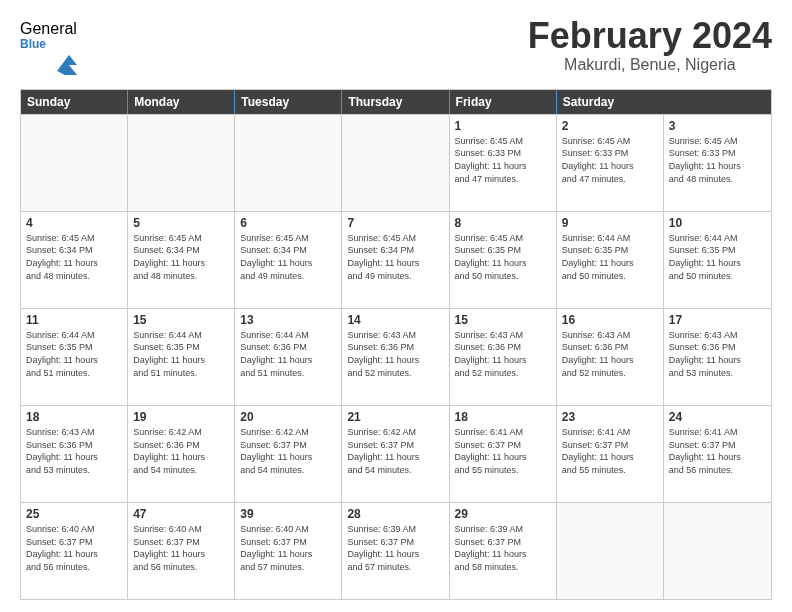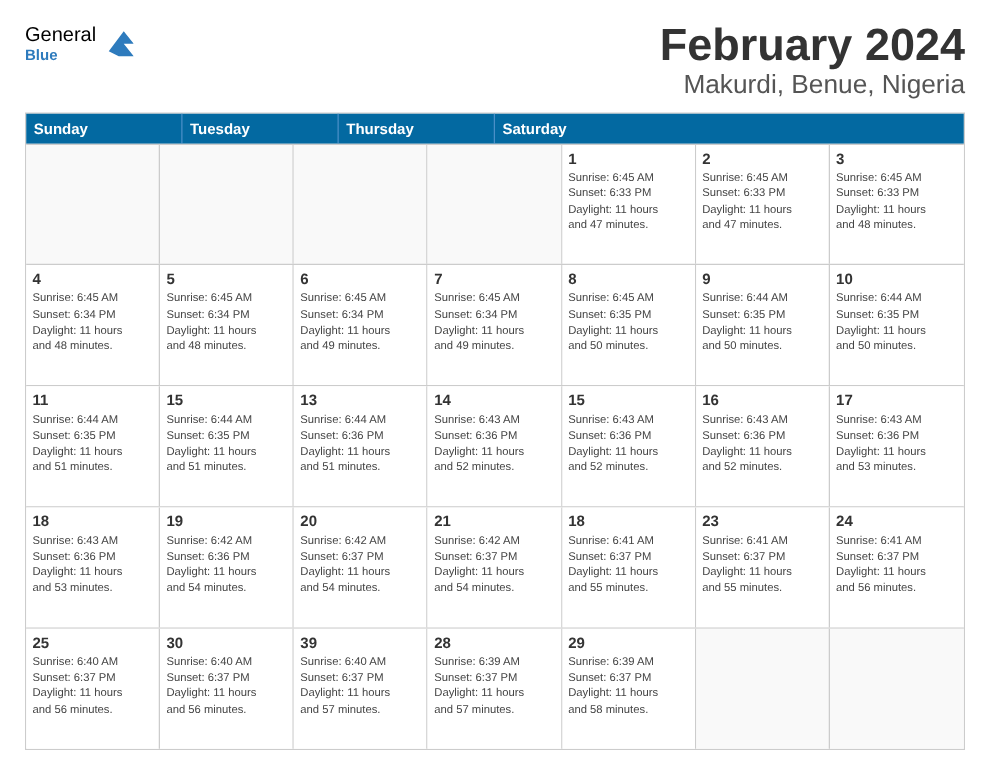--- a/index.html
+++ b/index.html
@@ -18,61 +18,62 @@
       flex-direction: column;
     }
     .header {
       display: flex;
       justify-content: space-between;
       align-items: flex-start;
       margin-bottom: 10px;
     }
     .logo {
       display: flex;
-      align-items: center;
+      align-items: flex-end;
       margin-top: 4px;
+      flex-direction: column;
     }
     .logo-text {
       display: flex;
       flex-direction: column;
       line-height: 1.1;
     }
     .logo-blue {
       font-size: 12px;
       font-weight: bold;
       color: #2e7bbd;
     }
     .logo-icon {
       width: 28px;
       height: 28px;
       margin-left: 2px;
     }
     .title-block {
-      text-align: right;
+      text-align: center;
     }
     .month-title {
       font-size: 36px;
       font-weight: bold;
       color: #333;
       line-height: 1.1;
     }
     .location-title {
-      font-size: 21px;
+      font-size: 16px;
       color: #555;
     }
     .calendar {
       flex: 1;
       display: flex;
       flex-direction: column;
       border: 1px solid #ccc;
     }
     .cal-header {
       display: grid;
-      grid-template-columns: repeat(6, 1fr);
-      background: #0369a1;
+      grid-template-columns: repeat(7, 1fr);
+      background: #404040;
     }
     .cal-header-cell {
       color: #fff;
       font-size: 12px;
       font-weight: bold;
       padding: 5px 6px;
       border-right: 1px solid #4a8fc7;
     }
     .cal-header-cell:last-child {
       border-right: none;
@@ -131,22 +132,24 @@
     </div>
     <div class="title-block">
       <div class="month-title">February 2024</div>
       <div class="location-title">Makurdi, Benue, Nigeria</div>
     </div>
   </div>
 
   <div class="calendar">
     <div class="cal-header">
     <div class="cal-header-cell">Sunday</div>
+        <div class="cal-header-cell">Monday</div>
         <div class="cal-header-cell">Tuesday</div>
         <div class="cal-header-cell">Thursday</div>
+        <div class="cal-header-cell">Friday</div>
         <div class="cal-header-cell">Saturday</div>
       </div>
     <div class="cal-body">
     <div class="cal-row">
           <div class="cal-cell empty"></div>
           <div class="cal-cell empty"></div>
           <div class="cal-cell empty"></div>
           <div class="cal-cell empty"></div>
           <div class="cal-cell">
             <div class="day-num">1</div>
@@ -325,21 +328,21 @@
         </div>
         <div class="cal-row">
           <div class="cal-cell">
             <div class="day-num">25</div>
             <div class="day-info" style="white-space: pre-line;">Sunrise: 6:40 AM
 Sunset: 6:37 PM
 Daylight: 11 hours
 and 56 minutes.</div>
           </div>
           <div class="cal-cell">
-            <div class="day-num">30</div>
+            <div class="day-num">47</div>
             <div class="day-info" style="white-space: pre-line;">Sunrise: 6:40 AM
 Sunset: 6:37 PM
 Daylight: 11 hours
 and 56 minutes.</div>
           </div>
           <div class="cal-cell">
             <div class="day-num">39</div>
             <div class="day-info" style="white-space: pre-line;">Sunrise: 6:40 AM
 Sunset: 6:37 PM
 Daylight: 11 hours

